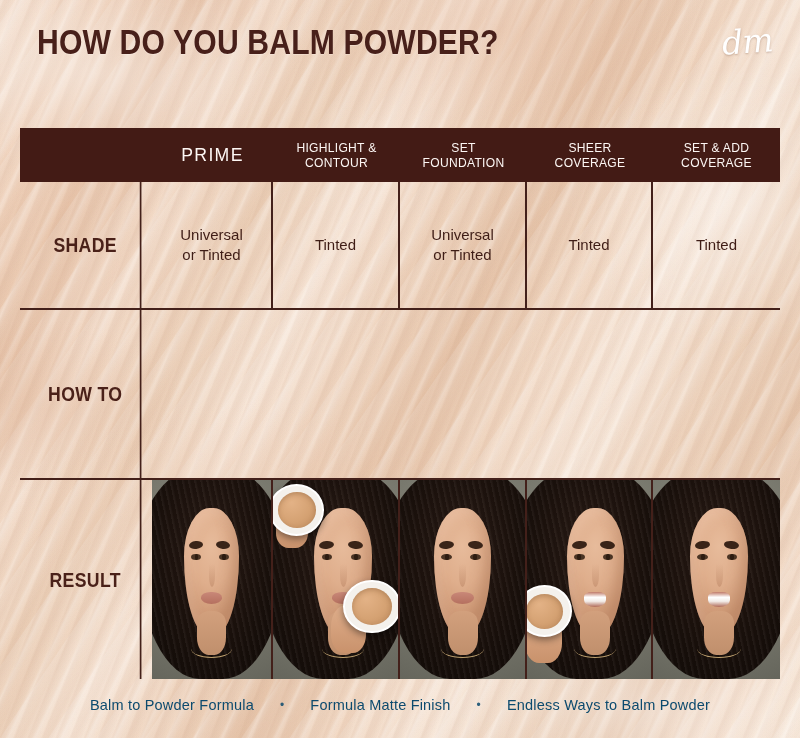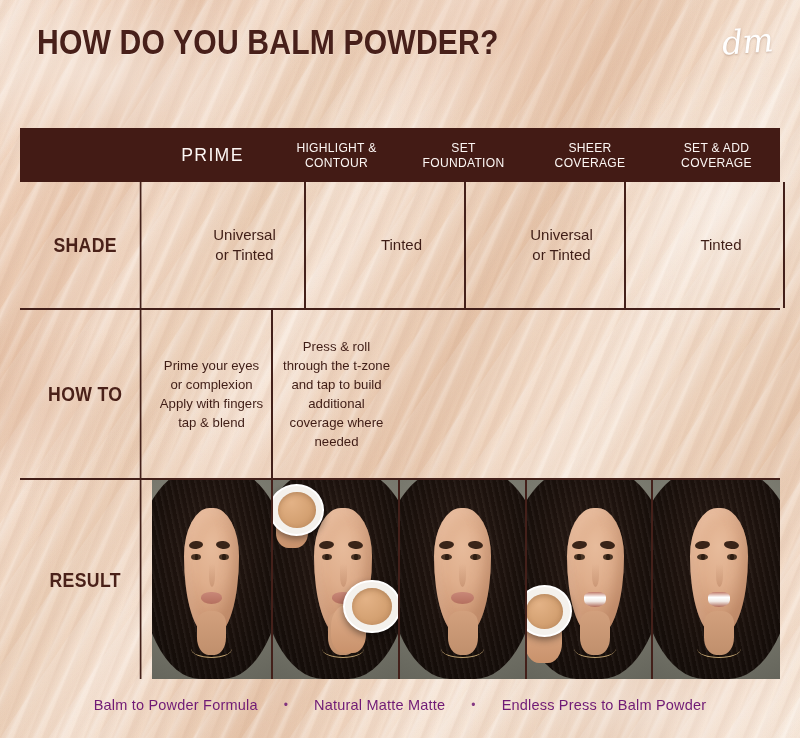--- a/index.html
+++ b/index.html
@@ -118,21 +118,21 @@
   .howtxt{font-size:13.2px;line-height:1.45;}
 
   
   .c0{width:132px;flex:0 0 132px;}
   .c1{width:121px;flex:0 0 121px;}
   .c2{width:127px;flex:0 0 127px;}
   .c3{width:127px;flex:0 0 127px;}
   .c4{width:126px;flex:0 0 126px;}
   .c5{width:127px;flex:0 0 127px;}
 
-  .row-shade{height:126px;gap:33px;}
+  .row-shade{height:126px;}
   .row-how{height:168px;}
   .row-result{height:199px;border-bottom:0;}
 
   .photocell{
     padding:0;position:relative;overflow:hidden;
     border-right:2px solid #43201a;
   }
   .photocell:last-child{border-right:0;}
 
   
@@ -221,21 +221,21 @@
   }
   .hand{
     position:absolute;border-radius:44% 44% 38% 38%;
     background:linear-gradient(#dfae8b,#c9926c);
   }
 
   
   .footer{
     position:absolute;left:0;right:0;top:697px;z-index:5;
     display:flex;align-items:center;justify-content:center;
-    gap:26px;color:#701a75;font-size:14.5px;letter-spacing:.2px;
+    gap:26px;color:#0c4a6e;font-size:14.5px;letter-spacing:.2px;
   }
   .footer .dot{font-size:12px;opacity:.85;}
 </style>
 </head>
 <body>
 
 <div id="bg">
   <div class="base"></div>
   <div class="veins"></div>
   <div class="blobs"></div>
@@ -296,22 +296,20 @@
     <div class="bcell c4 shadetxt">
       <div>Tinted</div>
     </div>
     <div class="bcell c5 shadetxt">
       <div>Tinted</div>
     </div>
   </div>
 
   <div class="brow row-how">
     <div class="rowlabel c0">HOW TO</div>
-    <div class="bcell c1 howtxt">Prime your eyes or complexion Apply with fingers tap &amp; blend</div>
-    <div class="bcell c5 howtxt">Press &amp; roll through the t-zone and tap to build additional coverage where needed</div>
   </div>
 
   <div class="brow row-result">
     <div class="rowlabel c0">RESULT</div>
 
     <div class="bcell c1 photocell">
       <div class="photo">
         <div class="bgwall"></div>
         <div class="hair"></div>
         <div class="face"></div>
@@ -394,16 +392,16 @@
         <div class="lips smile" style="left:43%;"></div>
         <div class="necklace" style="left:35%;"></div>
       </div>
     </div>
   </div>
 </div>
 
 <div class="footer">
   <span>Balm to Powder Formula</span>
   <span class="dot">•</span>
-  <span>Natural Matte Matte</span>
+  <span>Formula Matte Finish</span>
   <span class="dot">•</span>
-  <span>Endless Press to Balm Powder</span>
+  <span>Endless Ways to Balm Powder</span>
 </div>
 
 </body></html>

